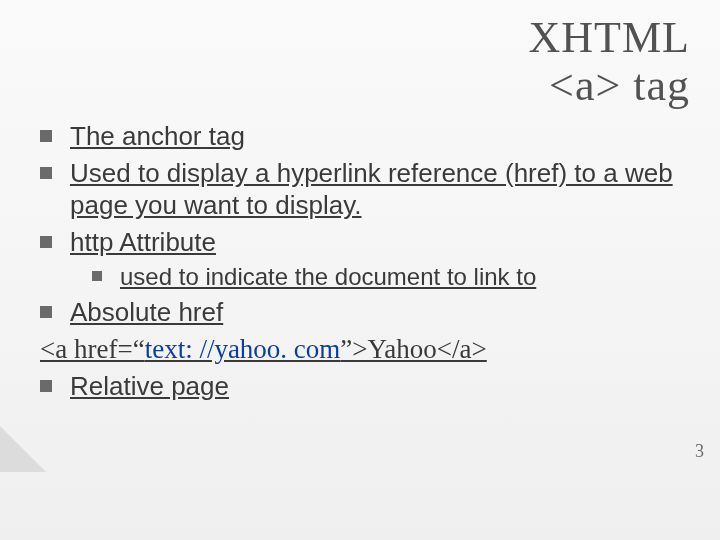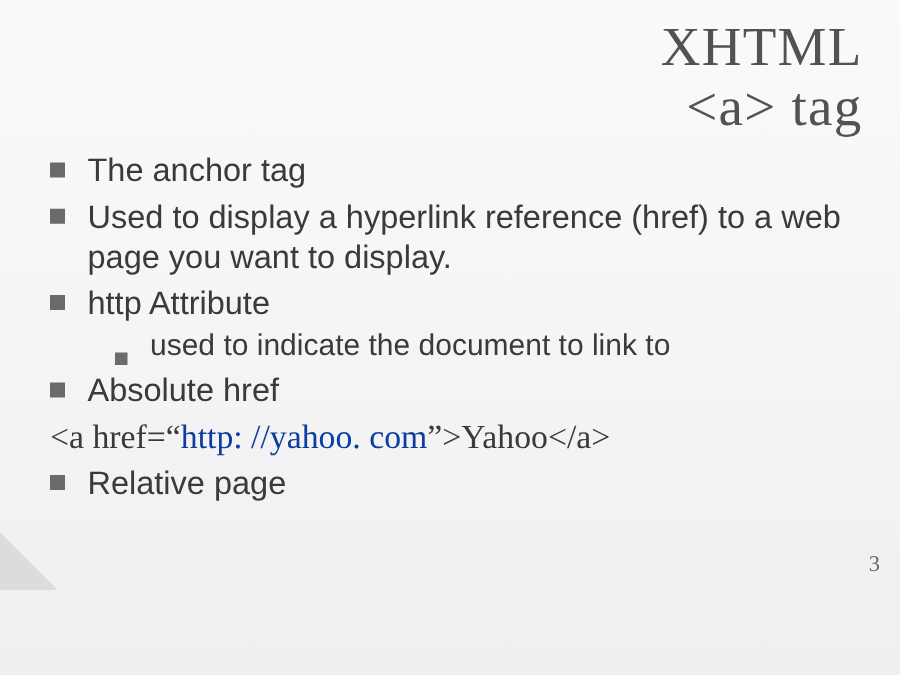--- a/index.html
+++ b/index.html
@@ -31,28 +31,29 @@
     letter-spacing: 1px;
   }
   .content {
     position: absolute;
     top: 120px;
     left: 40px;
     right: 30px;
     font-size: 26px;
     line-height: 1.25;
     color: #3a3a3a;
+    text-decoration: underline;
   }
   .row {
     display: flex;
     align-items: flex-start;
     margin-bottom: 4px;
   }
   .row.lvl1 { padding-left: 0; }
-  .row.lvl2 { padding-left: 52px; align-items: flex-end; }
+  .row.lvl2 { padding-left: 52px; }
   .bullet {
     flex: 0 0 auto;
     width: 12px;
     height: 12px;
     background: #6a6a6a;
     margin-top: 10px;
     margin-right: 18px;
   }
   .bullet.sm {
     width: 10px;
@@ -118,21 +119,21 @@
       <div class="bullet sm"></div>
       <div class="txt">used to indicate the document to link to</div>
     </div>
 
     <div class="row lvl1">
       <div class="bullet"></div>
       <div class="txt">Absolute href</div>
     </div>
 
     <div class="freeline">
-      <span>&lt;a href=“</span><span class="url">http: //yahoo. com</span><span>”&gt;Yahoo&lt;/a&gt;</span>
+      <span>&lt;a href=“</span><span class="url">text: //yahoo. com</span><span>”&gt;Yahoo&lt;/a&gt;</span>
     </div>
 
     <div class="row lvl1">
       <div class="bullet"></div>
       <div class="txt">Relative page</div>
     </div>
 
 
   </div>
 

